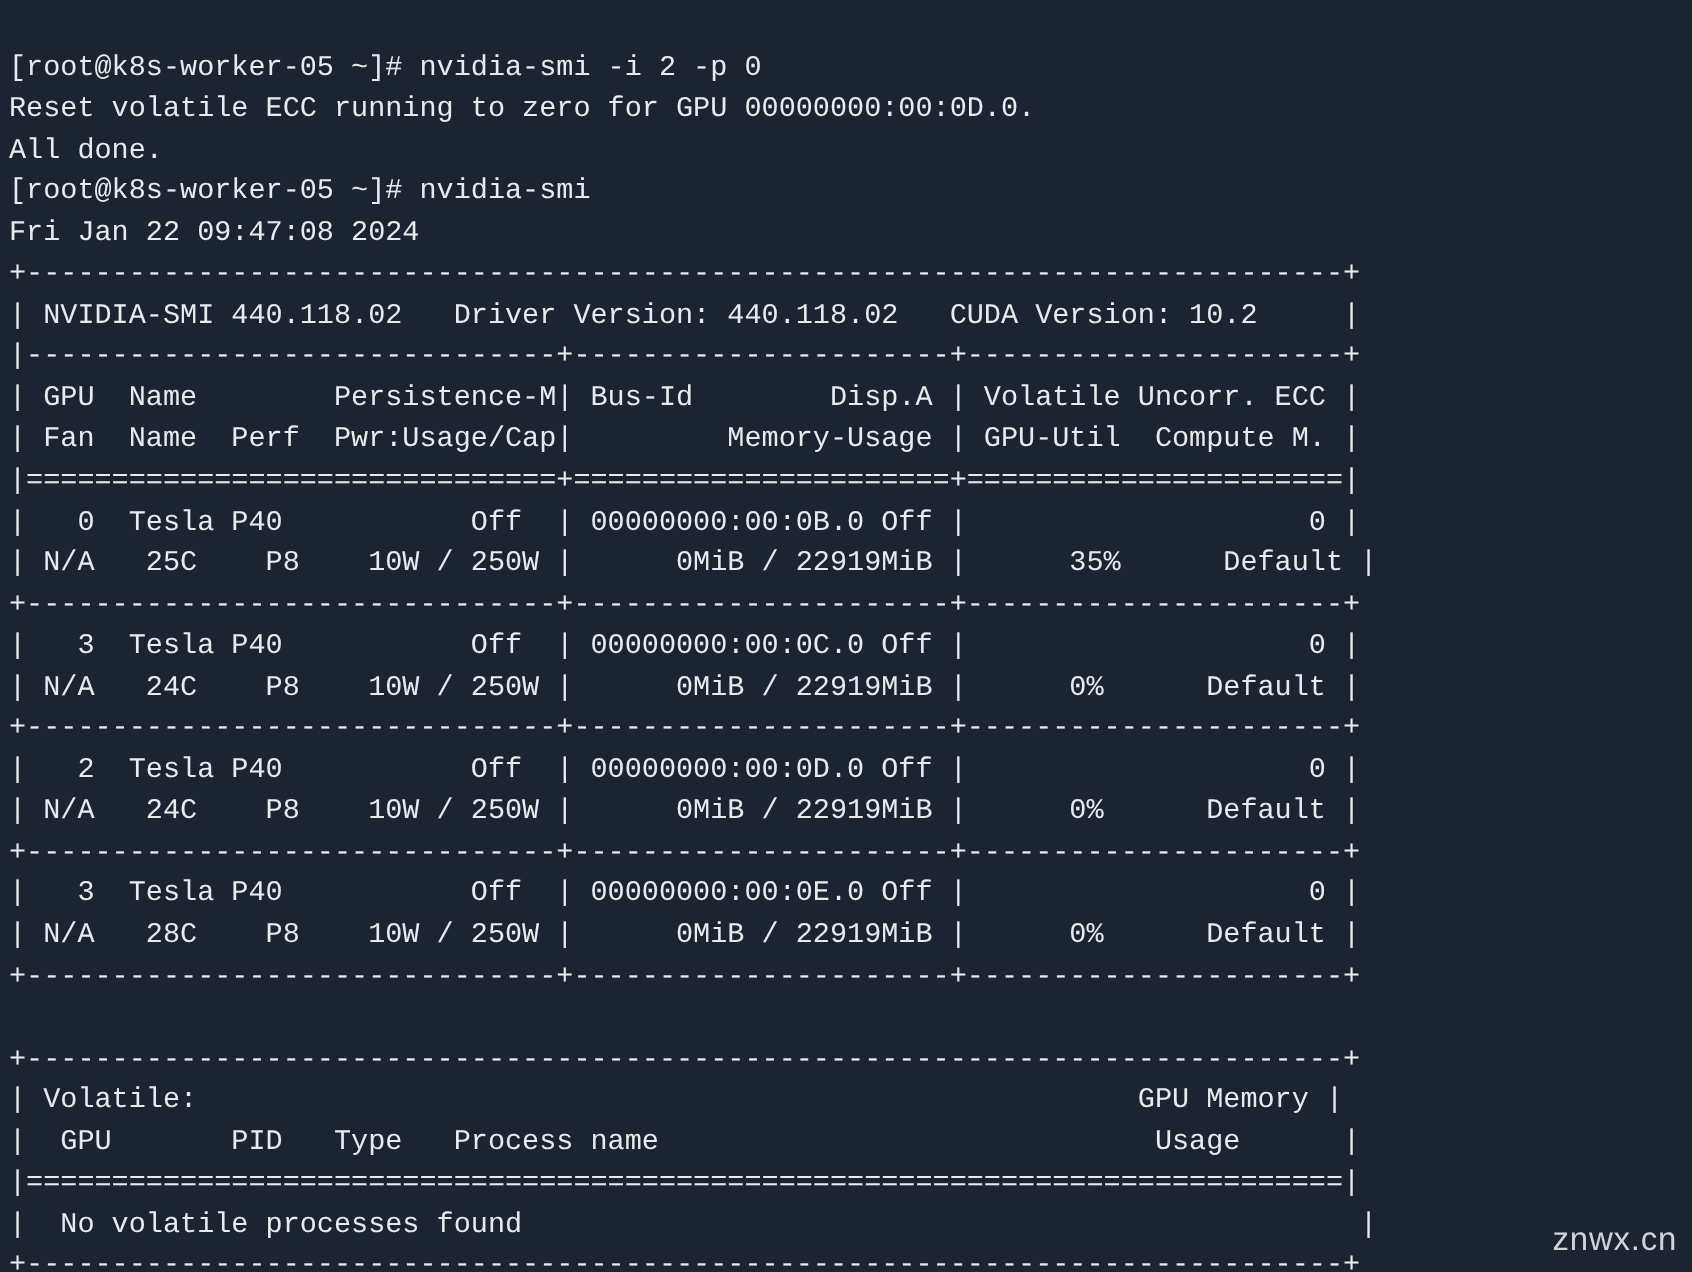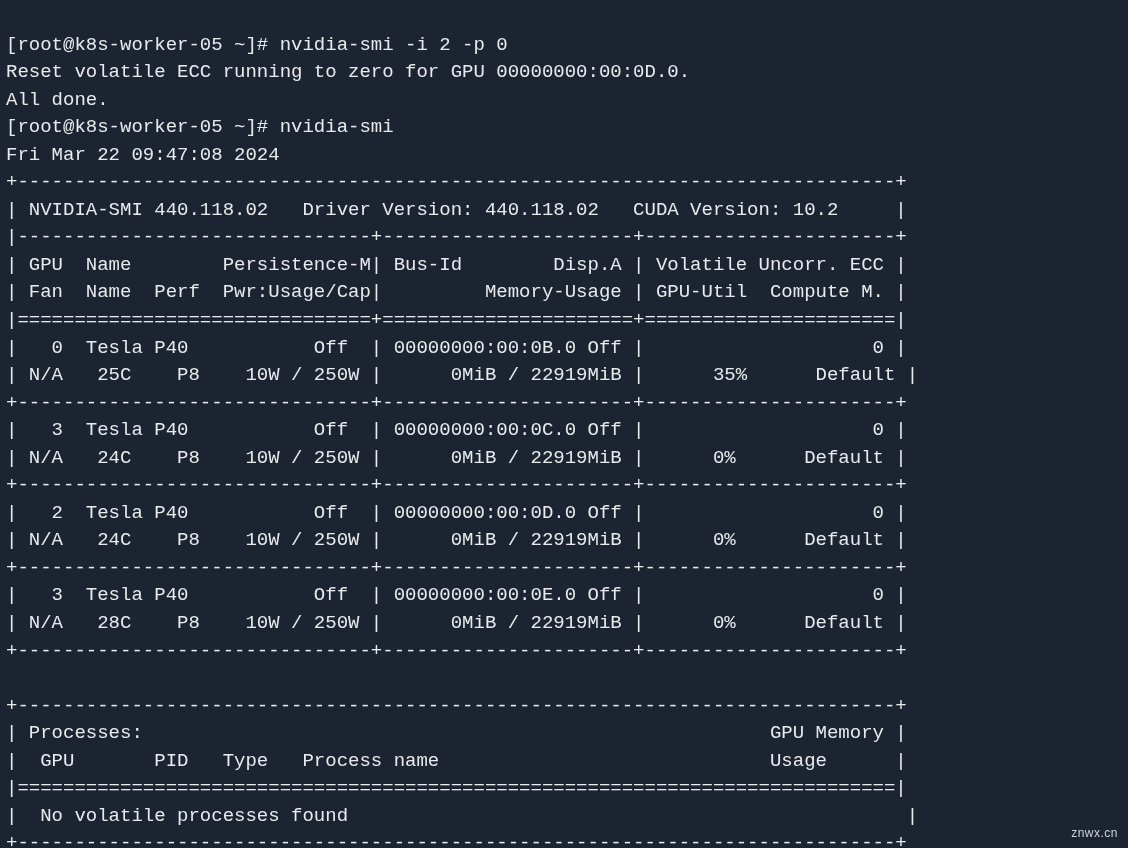--- a/index.html
+++ b/index.html
@@ -15,55 +15,55 @@
     overflow: hidden;
   }
   .term {
     padding: 4px 6px;
     white-space: pre;
   }
   .watermark {
     position: absolute;
     right: 10px;
     bottom: 6px;
-    font-size: 12px;
+    font-size: 22px;
     color: #cfd3d8;
     font-family: sans-serif;
     letter-spacing: .5px;
   }
 </style>
 </head>
 <body>
 
 <div class="term">
 <span>[root@k8s-worker-05 ~]# nvidia-smi -i 2 -p 0</span>
 <span>Reset volatile ECC running to zero for GPU 00000000:00:0D.0.</span>
 <span>All done.</span>
 <span>[root@k8s-worker-05 ~]# nvidia-smi</span>
-<span>Fri Mar 22 09:47:08 2024</span>
+<span>Fri Jan 22 09:47:08 2024</span>
 <span>+-----------------------------------------------------------------------------+</span>
 <span>| NVIDIA-SMI 440.118.02   Driver Version: 440.118.02   CUDA Version: 10.2     |</span>
 <span>|-------------------------------+----------------------+----------------------+</span>
 <span>| GPU  Name        Persistence-M| Bus-Id        Disp.A | Volatile Uncorr. ECC |</span>
 <span>| Fan  Name  Perf  Pwr:Usage/Cap|         Memory-Usage | GPU-Util  Compute M. |</span>
 <span>|===============================+======================+======================|</span>
 <span>|   0  Tesla P40           Off  | 00000000:00:0B.0 Off |                    0 |</span>
 <span>| N/A   25C    P8    10W / 250W |      0MiB / 22919MiB |      35%      Default |</span>
 <span>+-------------------------------+----------------------+----------------------+</span>
 <span>|   3  Tesla P40           Off  | 00000000:00:0C.0 Off |                    0 |</span>
 <span>| N/A   24C    P8    10W / 250W |      0MiB / 22919MiB |      0%      Default |</span>
 <span>+-------------------------------+----------------------+----------------------+</span>
 <span>|   2  Tesla P40           Off  | 00000000:00:0D.0 Off |                    0 |</span>
 <span>| N/A   24C    P8    10W / 250W |      0MiB / 22919MiB |      0%      Default |</span>
 <span>+-------------------------------+----------------------+----------------------+</span>
 <span>|   3  Tesla P40           Off  | 00000000:00:0E.0 Off |                    0 |</span>
 <span>| N/A   28C    P8    10W / 250W |      0MiB / 22919MiB |      0%      Default |</span>
 <span>+-------------------------------+----------------------+----------------------+</span>
 
 <span>+-----------------------------------------------------------------------------+</span>
-<span>| Processes:                                                       GPU Memory |</span>
+<span>| Volatile:                                                       GPU Memory |</span>
 <span>|  GPU       PID   Type   Process name                             Usage      |</span>
 <span>|=============================================================================|</span>
 <span>|  No volatile processes found                                                 |</span>
 <span>+-----------------------------------------------------------------------------+</span>
 </div>
 
 <div class="watermark">znwx.cn</div>
 
 </body></html>

